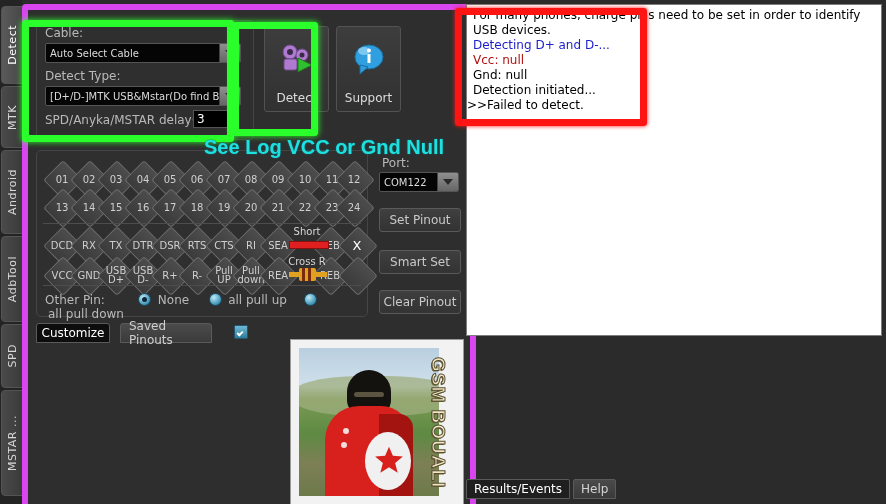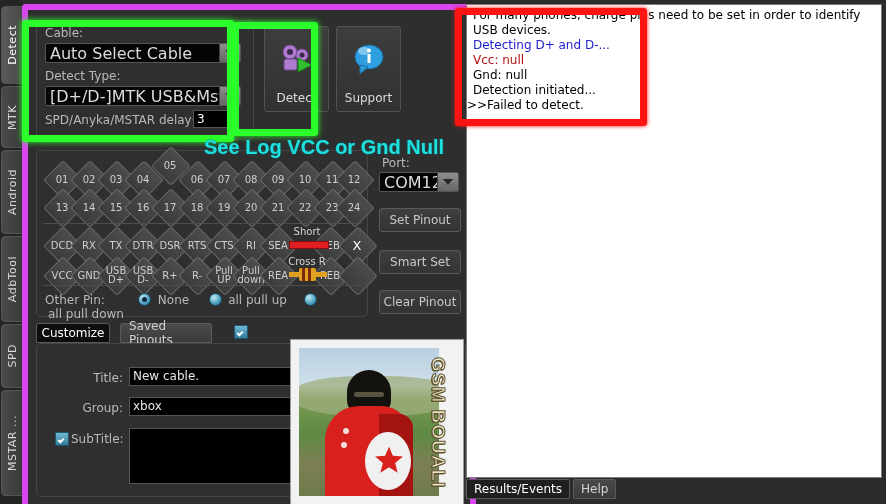--- a/index.html
+++ b/index.html
@@ -16,21 +16,21 @@
 
   
   #leftpanel{position:absolute;left:22px;top:4px;width:442px;height:496px;
      background:#2e2e2e;border:6px solid #d946ef;border-radius:4px;}
 
   .grp{position:absolute;border:1px solid #454545;border-radius:5px;background:#2f2f2f;}
 
   .lbl{color:#b9b9b9;font-size:12px;white-space:nowrap;}
 
   .combo{position:absolute;background:#050505;border:1px solid #555;border-radius:2px;
-     display:flex;align-items:center;color:#dcdcdc;font-size:16px;padding-left:4px;box-sizing:border-box;overflow:hidden;}
+     display:flex;align-items:center;color:#dcdcdc;font-size:10px;padding-left:4px;box-sizing:border-box;overflow:hidden;}
   .combo .txt{flex:1;white-space:nowrap;overflow:hidden;}
   .cbtn{width:20px;height:100%;background:linear-gradient(180deg,#8f8f8f,#666);
      border-left:1px solid #444;display:flex;align-items:center;justify-content:center;flex:0 0 20px;}
   .cbtn i{width:0;height:0;border-left:5px solid transparent;border-right:5px solid transparent;border-top:6px solid #2a2a2a;display:block;}
 
   .tinp{position:absolute;background:#000;border:1px solid #555;color:#e6e6e6;font-size:12px;
      padding:1px 3px;box-sizing:border-box;overflow:hidden;white-space:nowrap;}
 
   
   .bigbtn{position:absolute;width:65px;height:86px;background:linear-gradient(180deg,#3d3d3d,#313131);
@@ -56,21 +56,21 @@
   .btn{position:absolute;background:linear-gradient(180deg,#3f3f3f,#333);border:1px solid #5a5a5a;
       border-radius:3px;color:#c9c9c9;font-size:12px;display:flex;align-items:center;justify-content:center;}
 
   .ptab{position:absolute;height:20px;border:1px solid #5a5a5a;border-radius:3px 3px 0 0;
       display:flex;align-items:center;justify-content:center;font-size:12px;padding:0 8px;box-sizing:border-box;}
   .ptab.sel{background:#0d0d0d;color:#fff;}
   .ptab.un{background:linear-gradient(180deg,#4b4b4b,#3b3b3b);color:#cfcfcf;margin-left:6px;}
 
   
   #rightwrap{position:absolute;left:466px;top:2px;width:418px;height:500px;}
-  #logbox{position:absolute;left:0;top:2px;width:416px;height:474px;background:#fff;border:1px solid #7d7d7d;
+  #logbox{position:absolute;left:0;top:2px;width:416px;height:332px;background:#fff;border:1px solid #7d7d7d;
       box-sizing:border-box;padding:3px 6px;overflow:hidden;}
   .logline{font-size:12px;line-height:15px;color:#111;white-space:pre-wrap;}
   .logline.blue{color:#1c1ccc;}
   .logline.red{color:#b01010;}
   .logline.bold{color:#000;}
   #btabs{position:absolute;left:0;top:477px;height:22px;width:416px;display:flex;align-items:flex-start;}
   .btab{height:20px;border:1px solid #5a5a5a;border-radius:2px 2px 0 0;display:flex;align-items:center;
       justify-content:center;font-size:12px;padding:0 7px;box-sizing:border-box;}
   .btab.sel{background:#1f1f1f;color:#fff;}
   .btab.un{background:linear-gradient(180deg,#4a4a4a,#3a3a3a);color:#d4d4d4;margin-left:3px;}
@@ -194,21 +194,21 @@
             <div class="dtxt">02</div>
           </div>
         <div class="diaW" style="left:62px;top:14px;">
             <div class="dia" style="left:4px;top:1px;"></div>
             <div class="dtxt">03</div>
           </div>
         <div class="diaW" style="left:89px;top:14px;">
             <div class="dia" style="left:4px;top:1px;"></div>
             <div class="dtxt">04</div>
           </div>
-        <div class="diaW" style="left:116px;top:0;">
+        <div class="diaW" style="left:116px;top:14px;">
             <div class="dia" style="left:4px;top:1px;"></div>
             <div class="dtxt">05</div>
           </div>
         <div class="diaW" style="left:143px;top:14px;">
             <div class="dia" style="left:4px;top:1px;"></div>
             <div class="dtxt">06</div>
           </div>
         <div class="diaW" style="left:170px;top:14px;">
             <div class="dia" style="left:4px;top:1px;"></div>
             <div class="dtxt">07</div>
@@ -430,31 +430,20 @@
     <div class="ptab sel" style="left:8px;top:313px;width:74px;">
         <span>Customize</span>
       </div>
     <div class="ptab un" style="left:86px;top:313px;width:92px;">
         <span>Saved Pinouts</span>
       </div>
     <div style="position:absolute;left:206px;top:315px;">
       <span class="chk"></span>
     </div>
 
-    <div class="grp" style="left:8px;top:333px;width:428px;height:152px;">
-      <div class="lbl" style="position:absolute;left:42px;top:27px;width:44px;text-align:right;">Title:</div>
-      <div class="tinp" style="left:92px;top:23px;width:240px;height:19px;">New cable.</div>
-
-      <div class="lbl" style="position:absolute;left:32px;top:57px;width:54px;text-align:right;">Group:</div>
-      <div class="tinp" style="left:92px;top:53px;width:240px;height:19px;">xbox</div>
-
-      <div style="position:absolute;left:18px;top:88px;"><span class="chk"></span></div>
-      <div class="lbl" style="position:absolute;left:34px;top:88px;">SubTitle:</div>
-      <div class="tinp" style="left:92px;top:84px;width:240px;height:56px;"></div>
-    </div>
   </div>
 
   <div id="photo">
     <div id="photoinner">
       <div class="hill"></div>
       <div class="figure">
         <div class="hood"></div>
           <div class="eyes"></div>
         <div class="cloak"></div>
           <div class="cloakdk"></div>

